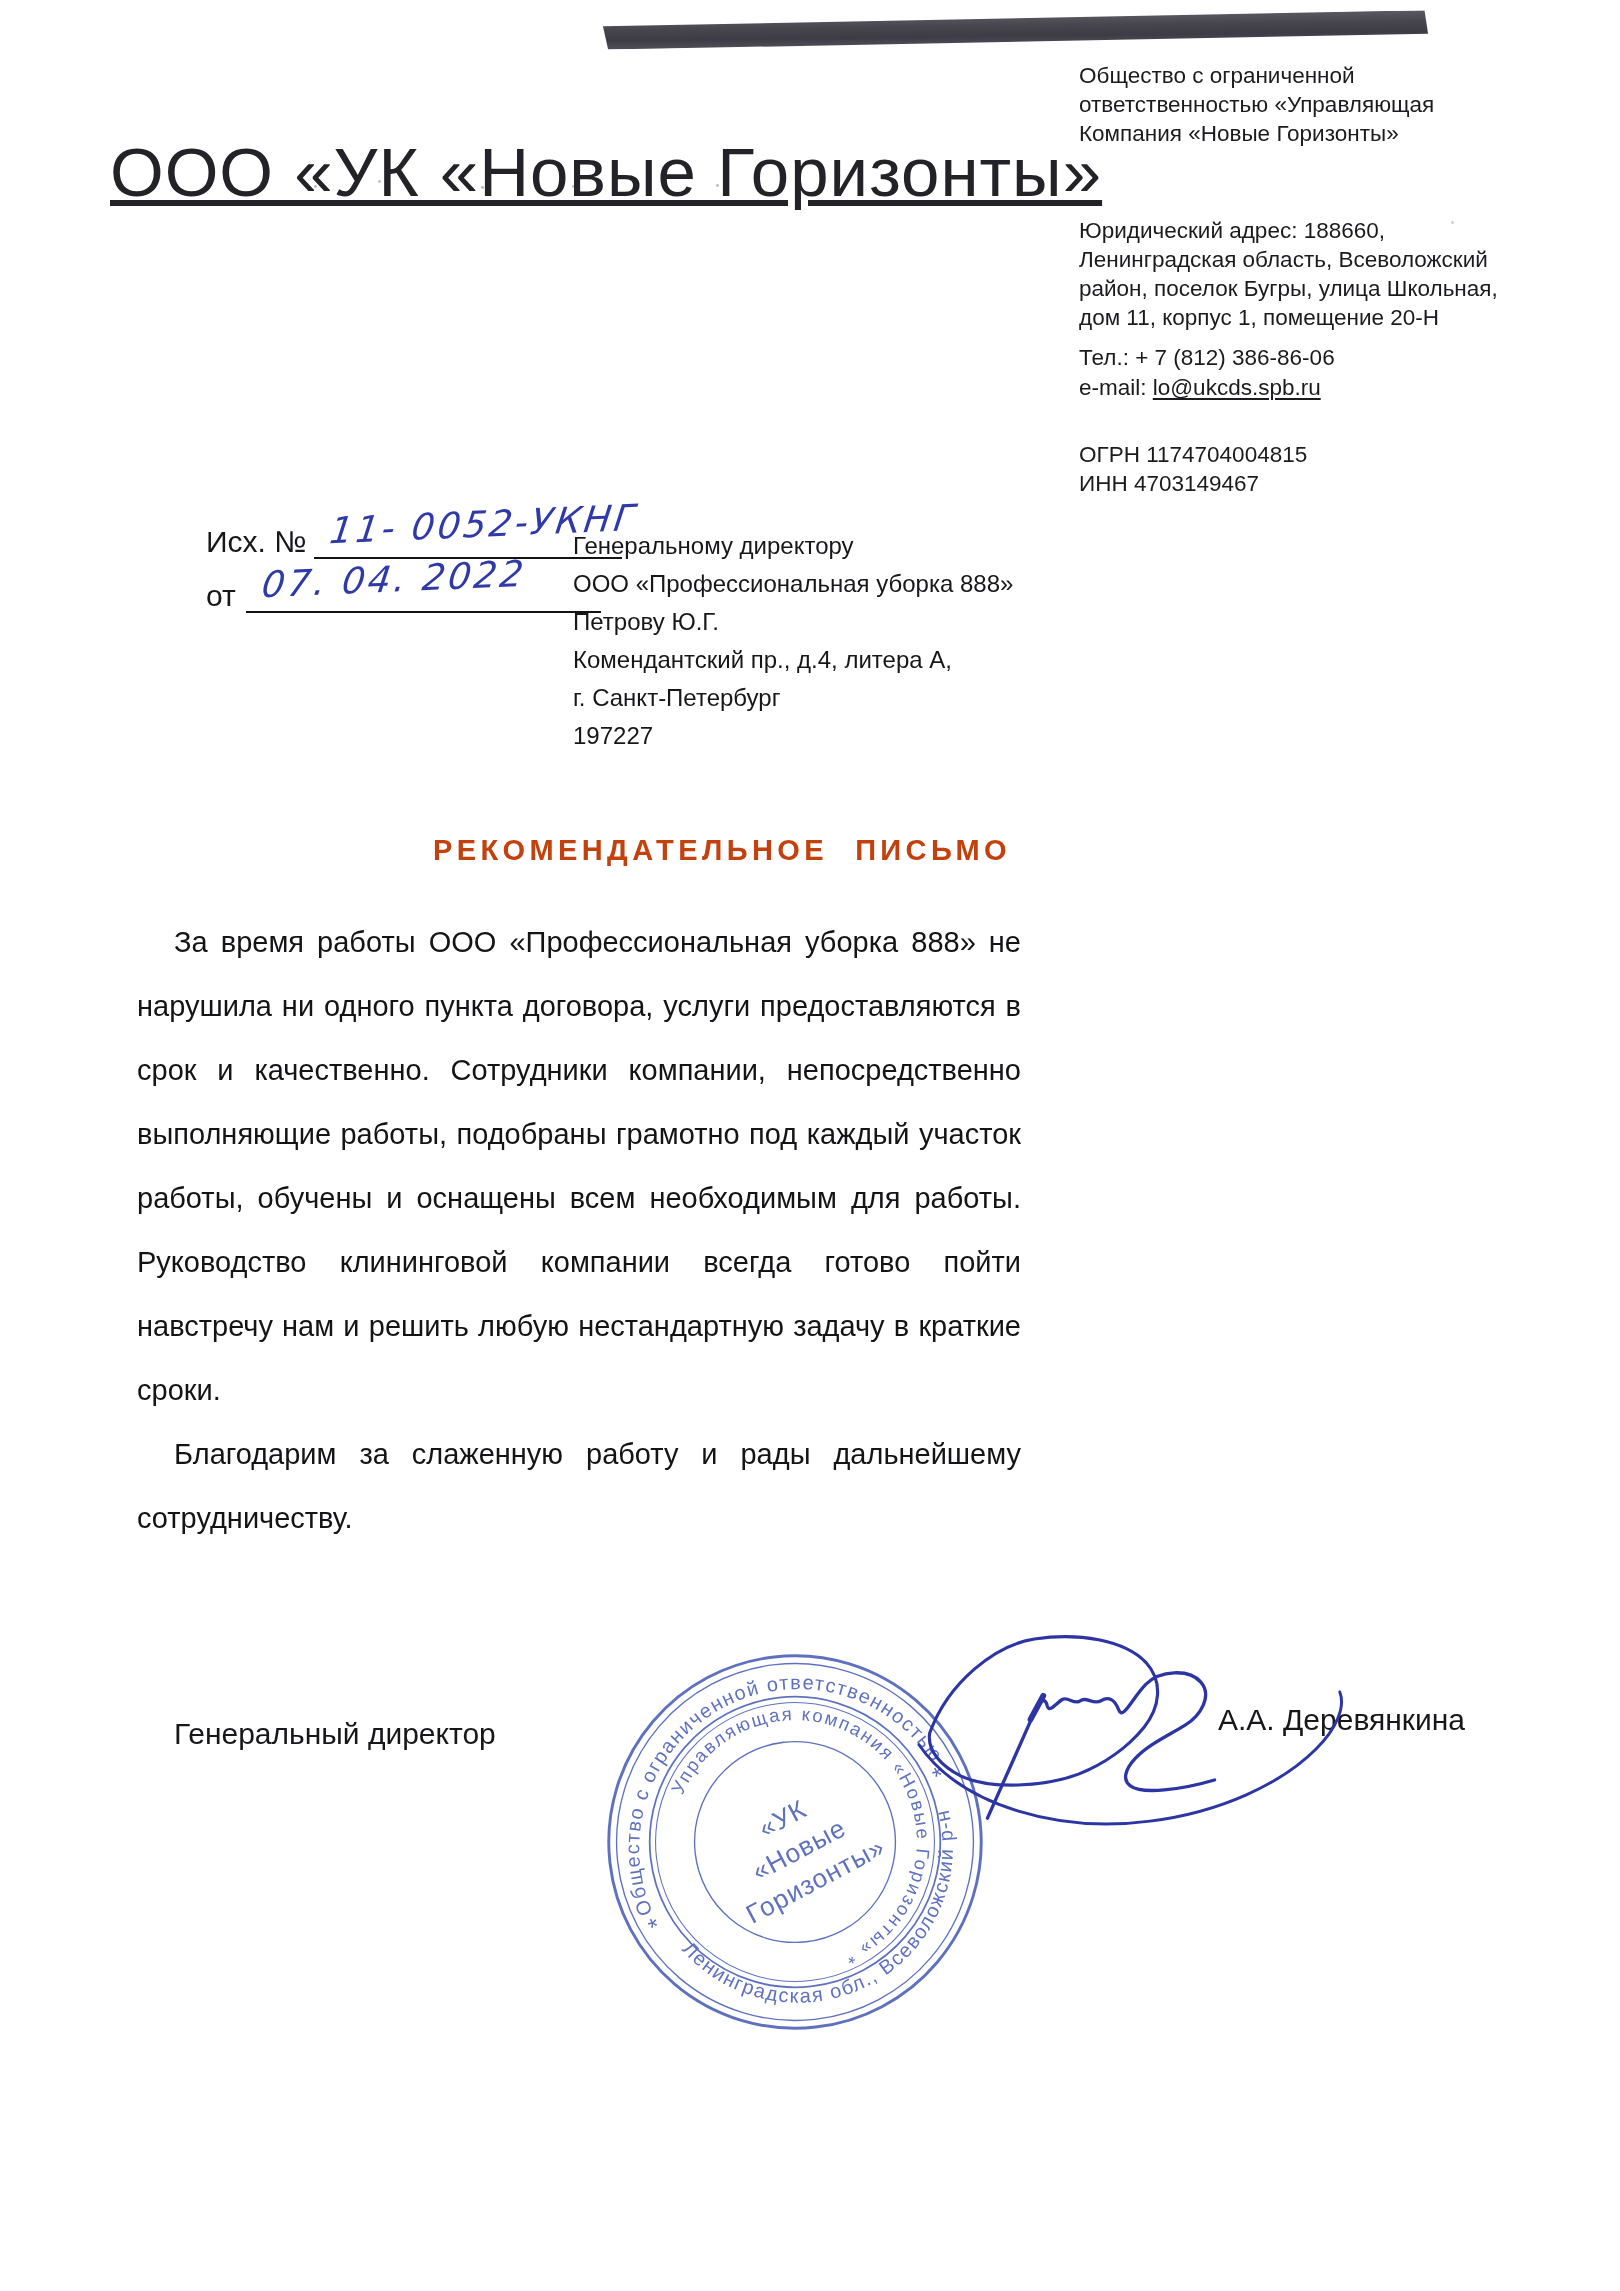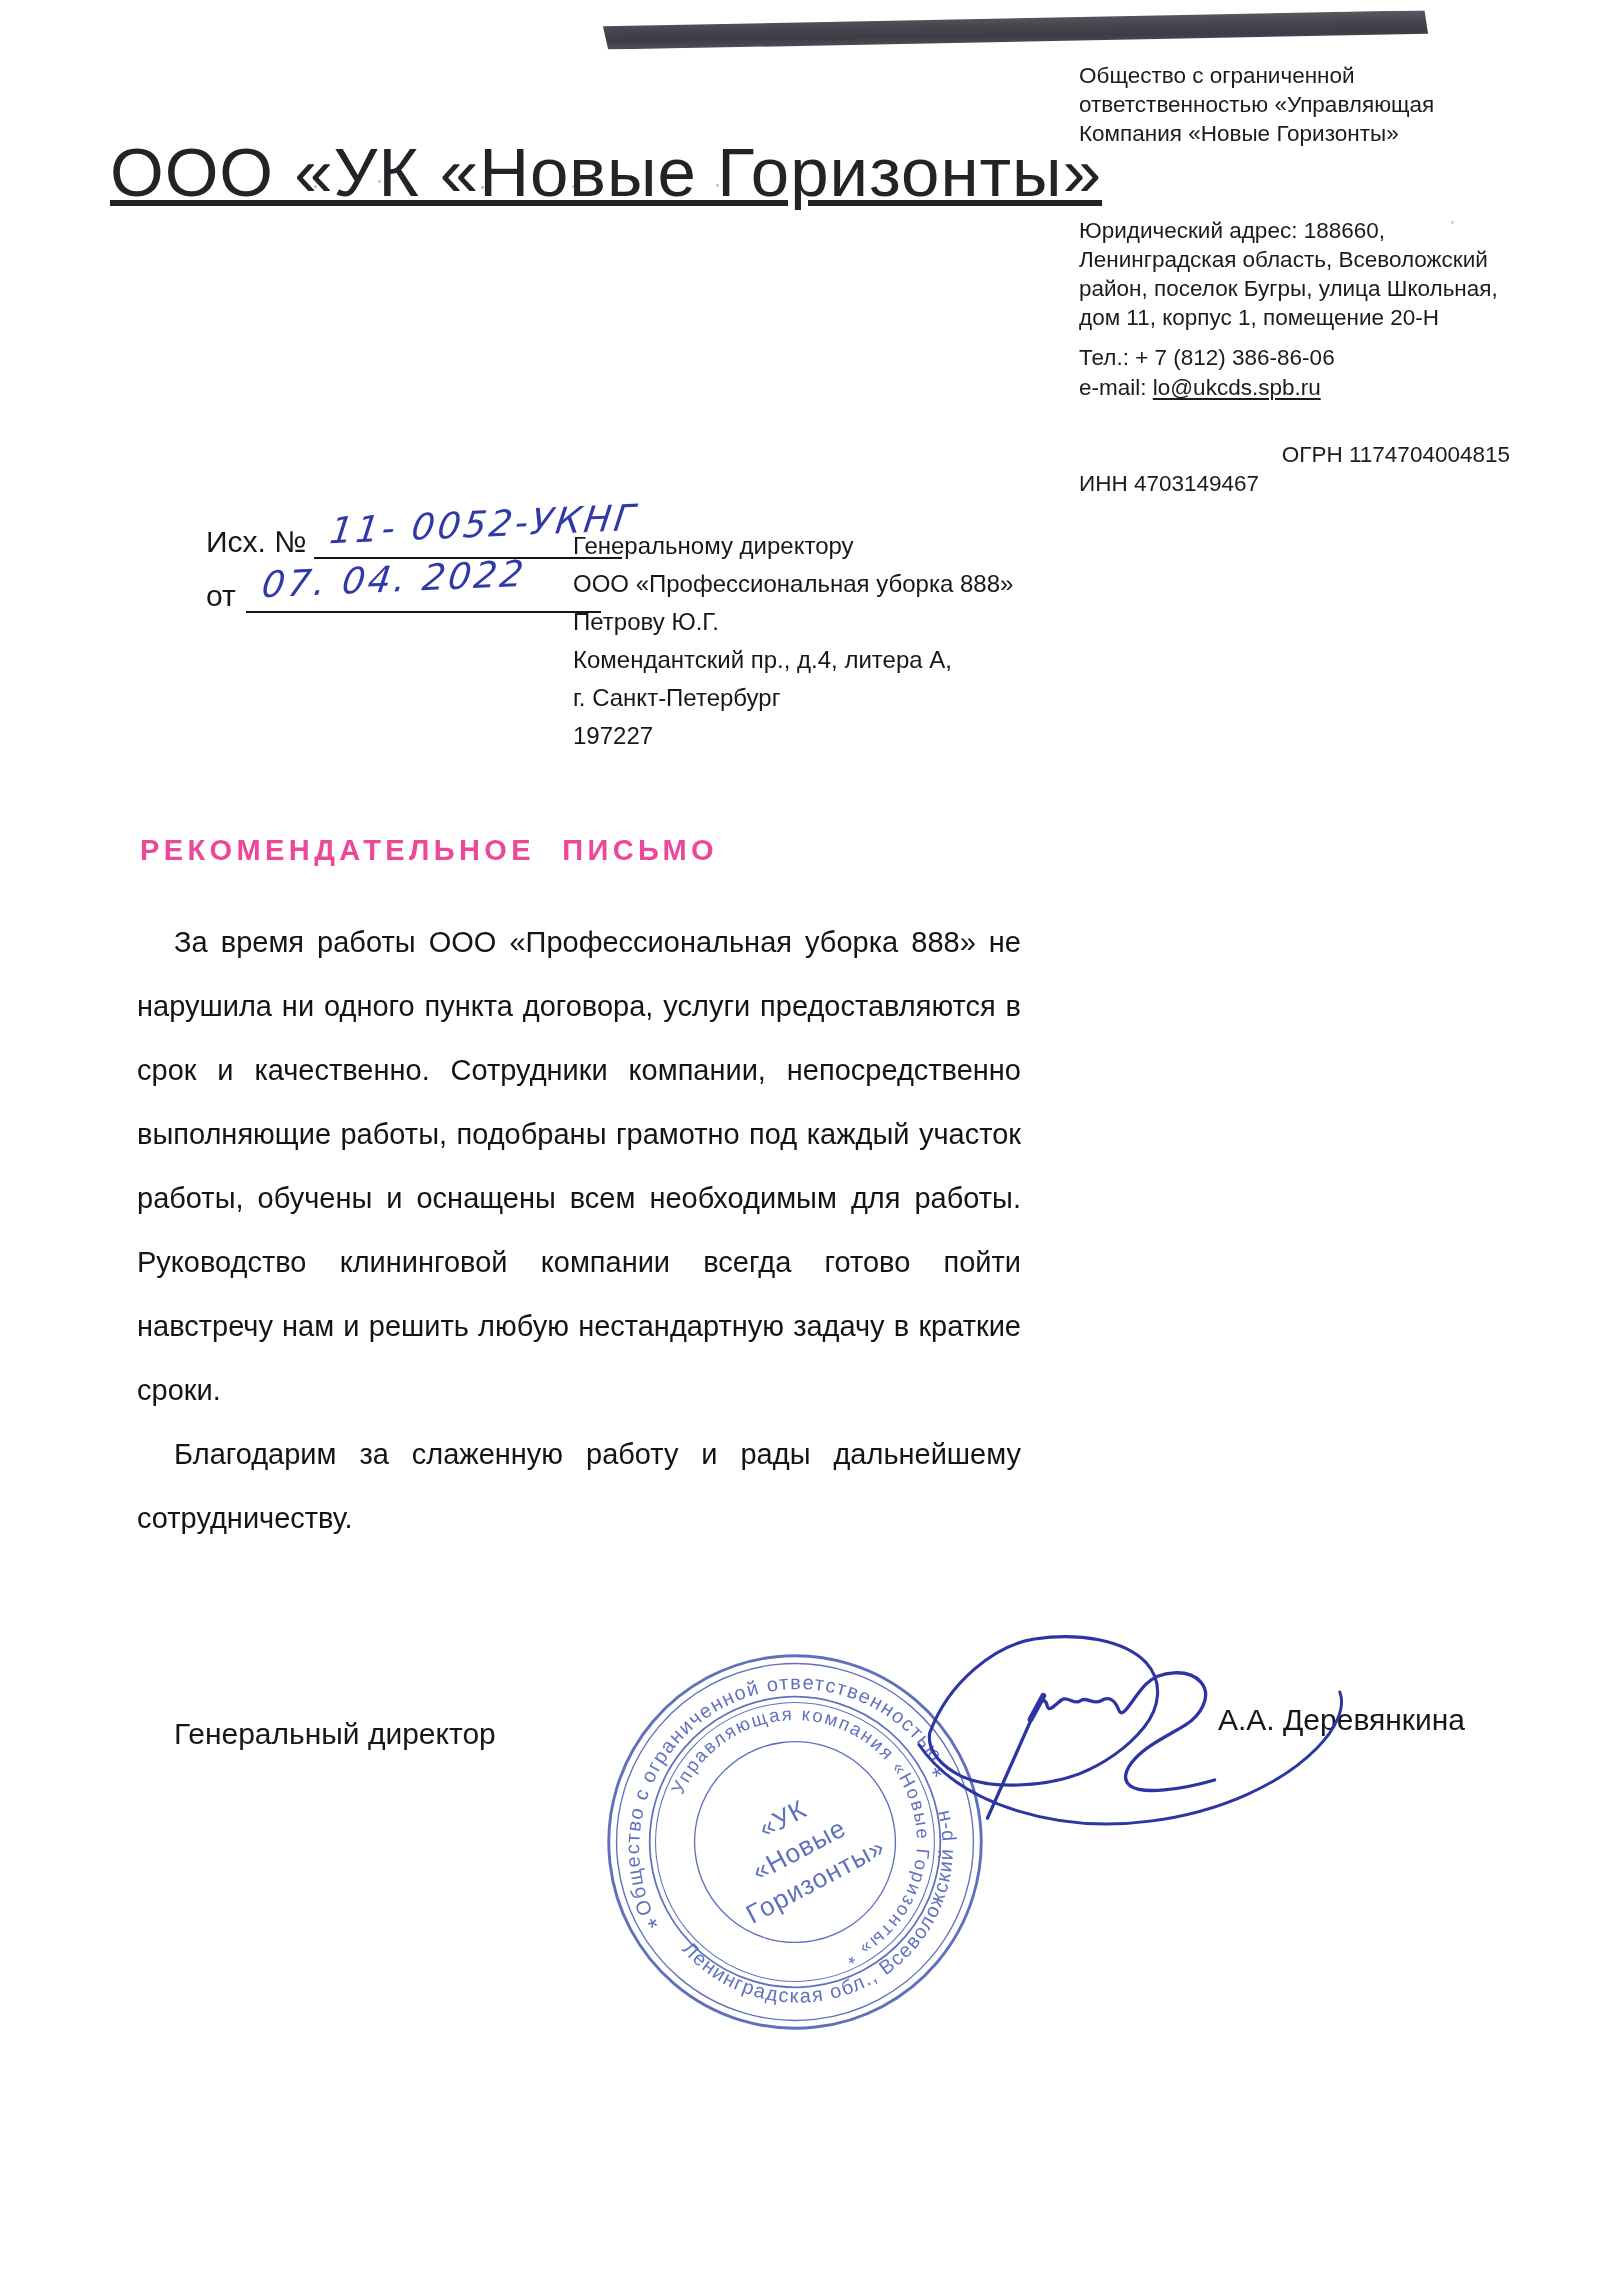--- a/index.html
+++ b/index.html
@@ -28,21 +28,21 @@
   
   .company-title{
     position:absolute;left:110px;top:133px;font-size:69px;letter-spacing:1px;
     color:#232327;white-space:nowrap;text-decoration:underline;
   }
   .hdr{position:absolute;left:1066px;width:431px;font-size:22.5px;line-height:29px;color:#1b1b1e;white-space:pre-line;margin-left:13px;}
   .hdr.company{top:61px;}
   .hdr.address{top:216px;line-height:29px;}
   .hdr.phone{top:343px;}
   .hdr.emailrow{top:373px;white-space:nowrap;}
-  .hdr.ogrn{top:440px;text-align:right;}
+  .hdr.ogrn{top:440px;}
   .hdr.inn{top:469px;}
   a.email{color:#1b1b1e;text-decoration:underline;text-underline-offset:2.9px;cursor:pointer;}
   
   .ref-row{position:absolute;font-size:30px;color:#17171a;white-space:nowrap;}
   .ref-row .lbl{display:inline-block;vertical-align:bottom;}
   .uline{display:inline-block;vertical-align:bottom;border-bottom:2.9px solid #141414;height:45px;}
   .r1{left:206px;top:512px;}
   .r1 .uline{width:308px;margin-left:7.8px;}
   .r2{left:206px;top:566px;}
   .r2 .uline{width:355px;margin-left:9.8px;}
@@ -52,22 +52,22 @@
     transform-origin:left bottom;padding-left:13.7px;line-height:39px;
     font-family:"DejaVu Sans",sans-serif;
   }
   
   .recipient{
     position:absolute;left:573px;top:527px;font-size:24px;line-height:38px;
     color:#17171a;white-space:pre-line;
   }
   
   .subject{
-    position:absolute;left:140px;top:834px;width:884px;text-align:left;
-    font-size:29px;font-weight:bold;letter-spacing:4.4px;word-spacing:14.7px;color:#ec4899;
+    position:absolute;left:127px;top:834px;width:884px;text-align:right;
+    font-size:29px;font-weight:bold;letter-spacing:4.4px;word-spacing:14.7px;color:#c2410c;
   }
   
   .body-text{
     position:absolute;left:137px;top:910px;width:884px;
     font-size:29px;line-height:64px;text-align:justify;color:#141416;
   }
   .body-text p{margin:0;text-indent:37px;}
   
   .sig-position{position:absolute;left:174px;top:1717px;font-size:30px;color:#17171a;}
   .sig-name{position:absolute;left:1218px;top:1703px;font-size:30px;color:#17171a;}

